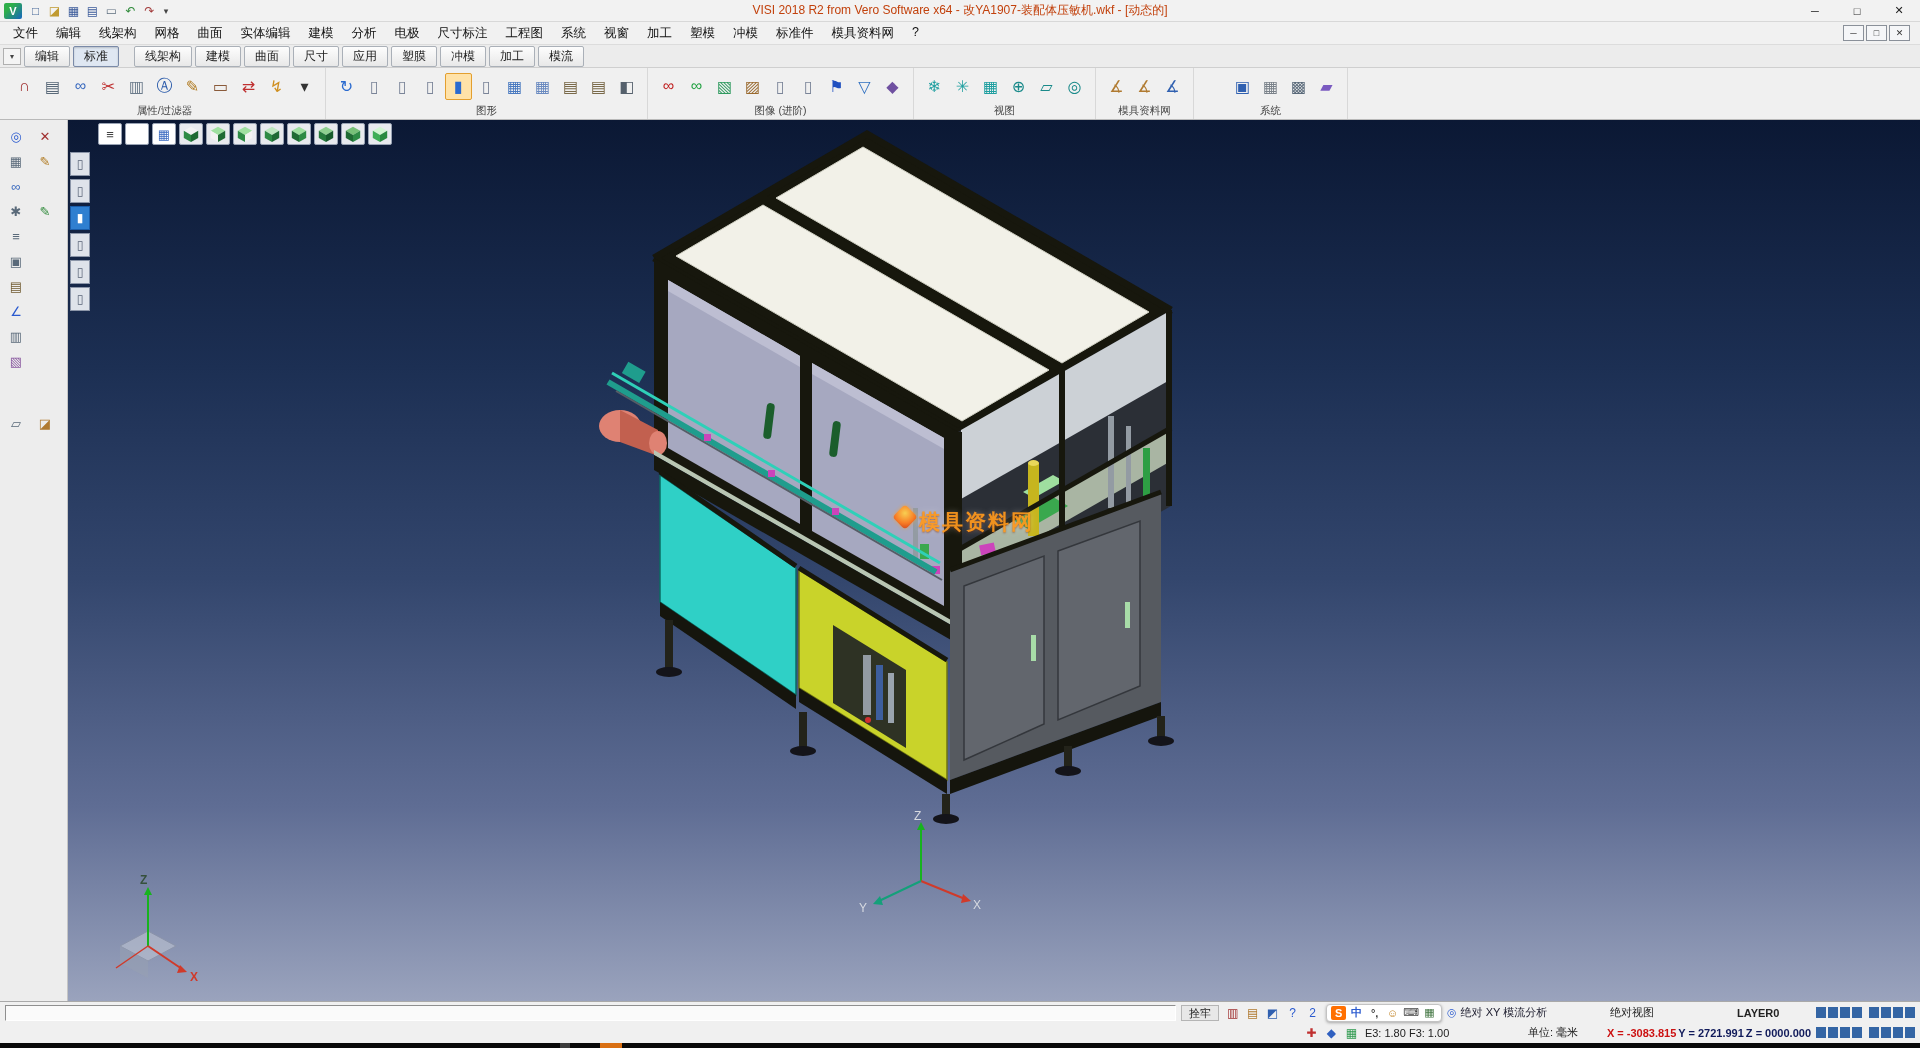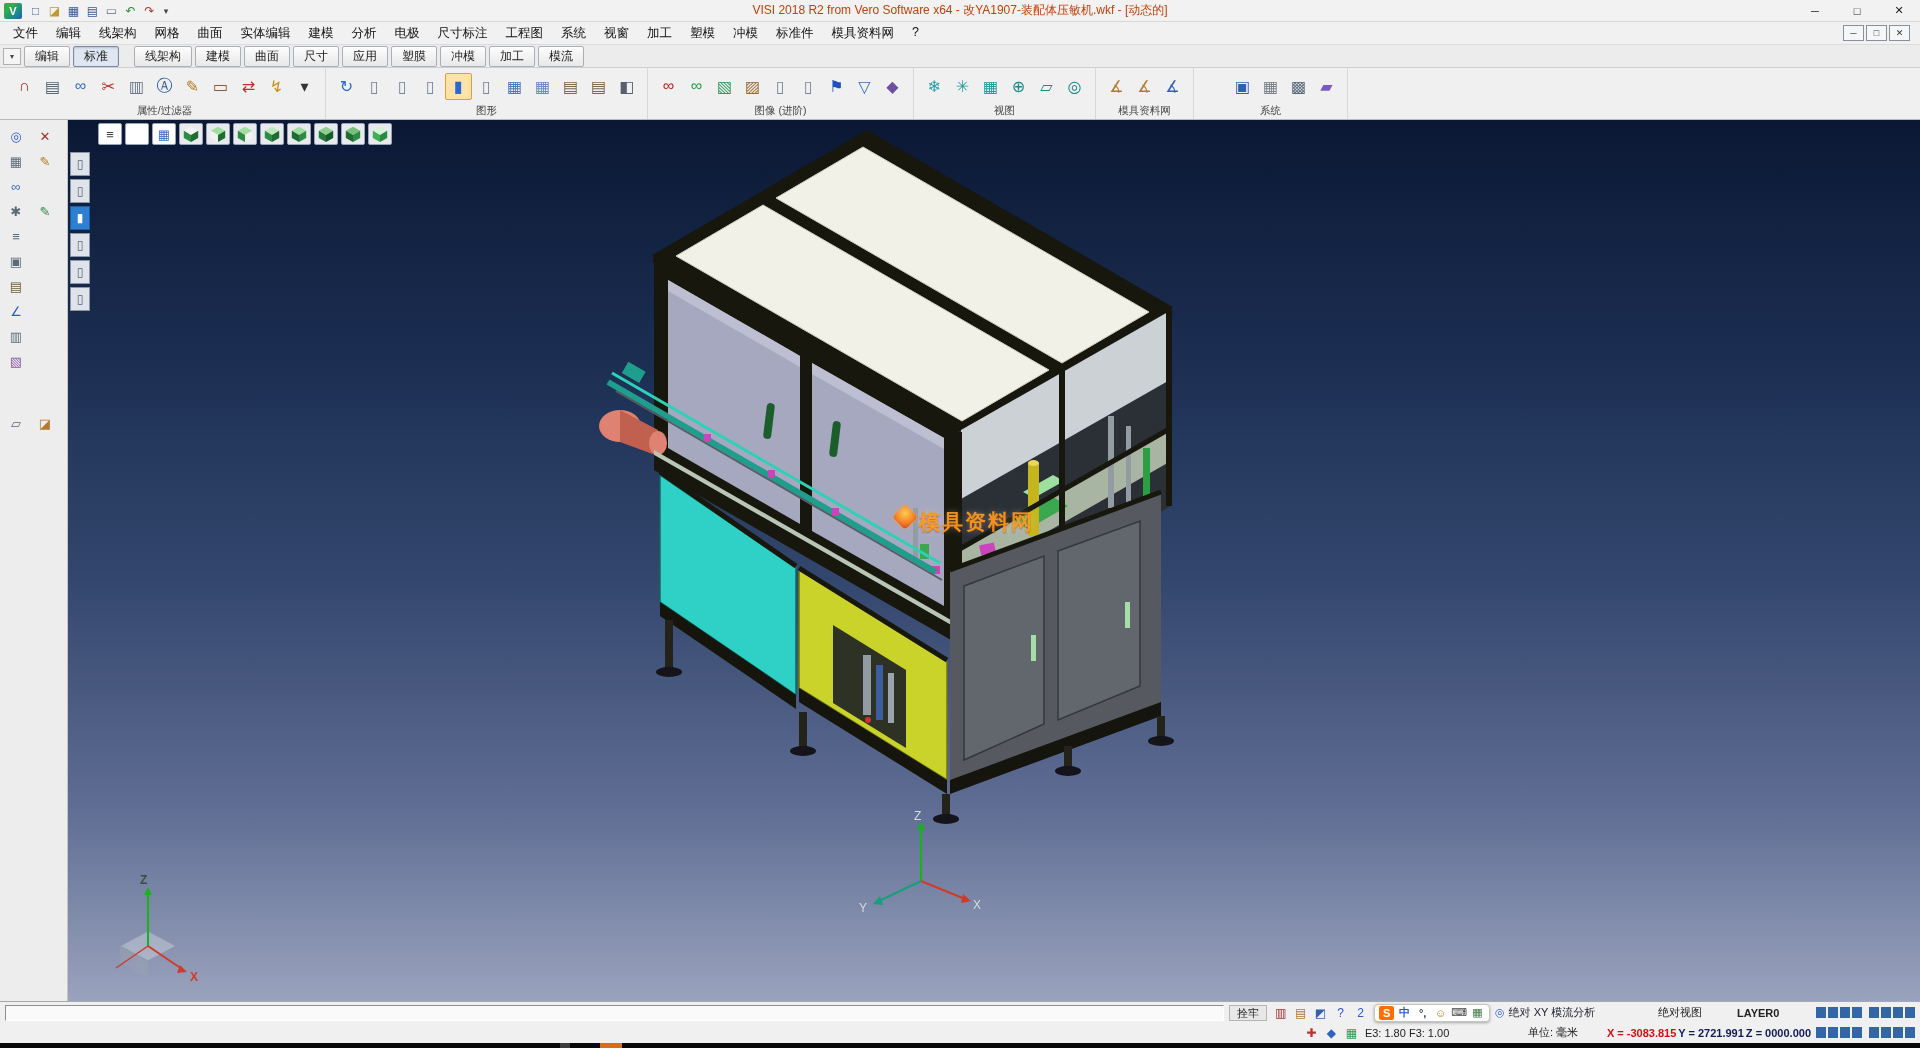--- a/index.html
+++ b/index.html
@@ -71,21 +71,21 @@
   .status-row{height:19px;display:flex;align-items:center;gap:5px;font-size:11px;color:#222;padding:0 2px;}
   .status-field{flex:1;height:16px;background:#fafafa;border:1px solid;border-color:#8f8f8f #ffffff #ffffff #8f8f8f;}
   .status-spacer{flex:1;}
   .lock-label{padding:0 7px;border:1px solid #b5b5b5;background:#e8e8e8;height:16px;line-height:14px;white-space:nowrap;}
   .st-icon{width:17px;height:16px;font-size:12px;display:flex;align-items:center;justify-content:center;}
   .ime-bar{display:flex;align-items:center;gap:3px;background:#fff;border:1px solid #c3c3c3;border-radius:4px;padding:1px 4px;box-shadow:0 1px 3px rgba(0,0,0,.3);height:18px;}
   .ime-item{min-width:15px;height:14px;font-size:11px;display:flex;align-items:center;justify-content:center;color:#333;border-radius:2px;font-weight:bold;}
   .workplane-status{display:flex;align-items:center;gap:4px;width:158px;white-space:nowrap;color:#223;}
   .wp-icon{color:#2a5acf;font-size:11px;}
   .abs-view{width:74px;white-space:nowrap;}
-  .layer{width:74px;font-weight:bold;white-space:nowrap;}
+  .layer{width:74px;font-weight:bold;white-space:nowrap;margin-left:48px;}
   .scale-status{width:158px;white-space:nowrap;}
   .units{width:74px;white-space:nowrap;}
   .coords{display:flex;gap:2px;white-space:nowrap;font-weight:bold;}
   .coord-x{color:#cc1111;}
   .coord-y,.coord-z{color:#101a5a;}
   .prog-wrap{display:flex;gap:7px;}
   .prog-group{display:flex;gap:2px;}
   .prog-group i{width:10px;height:11px;background:#3465a4;display:block;}
 
   

